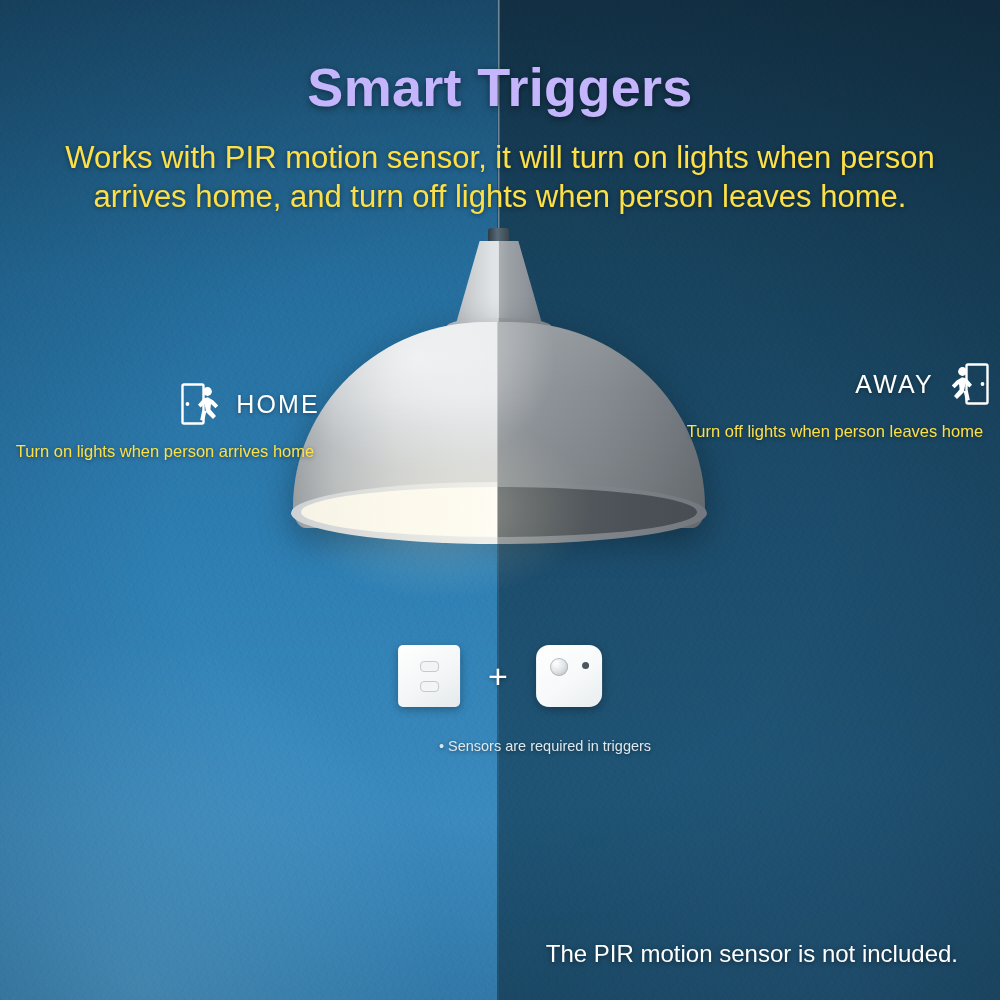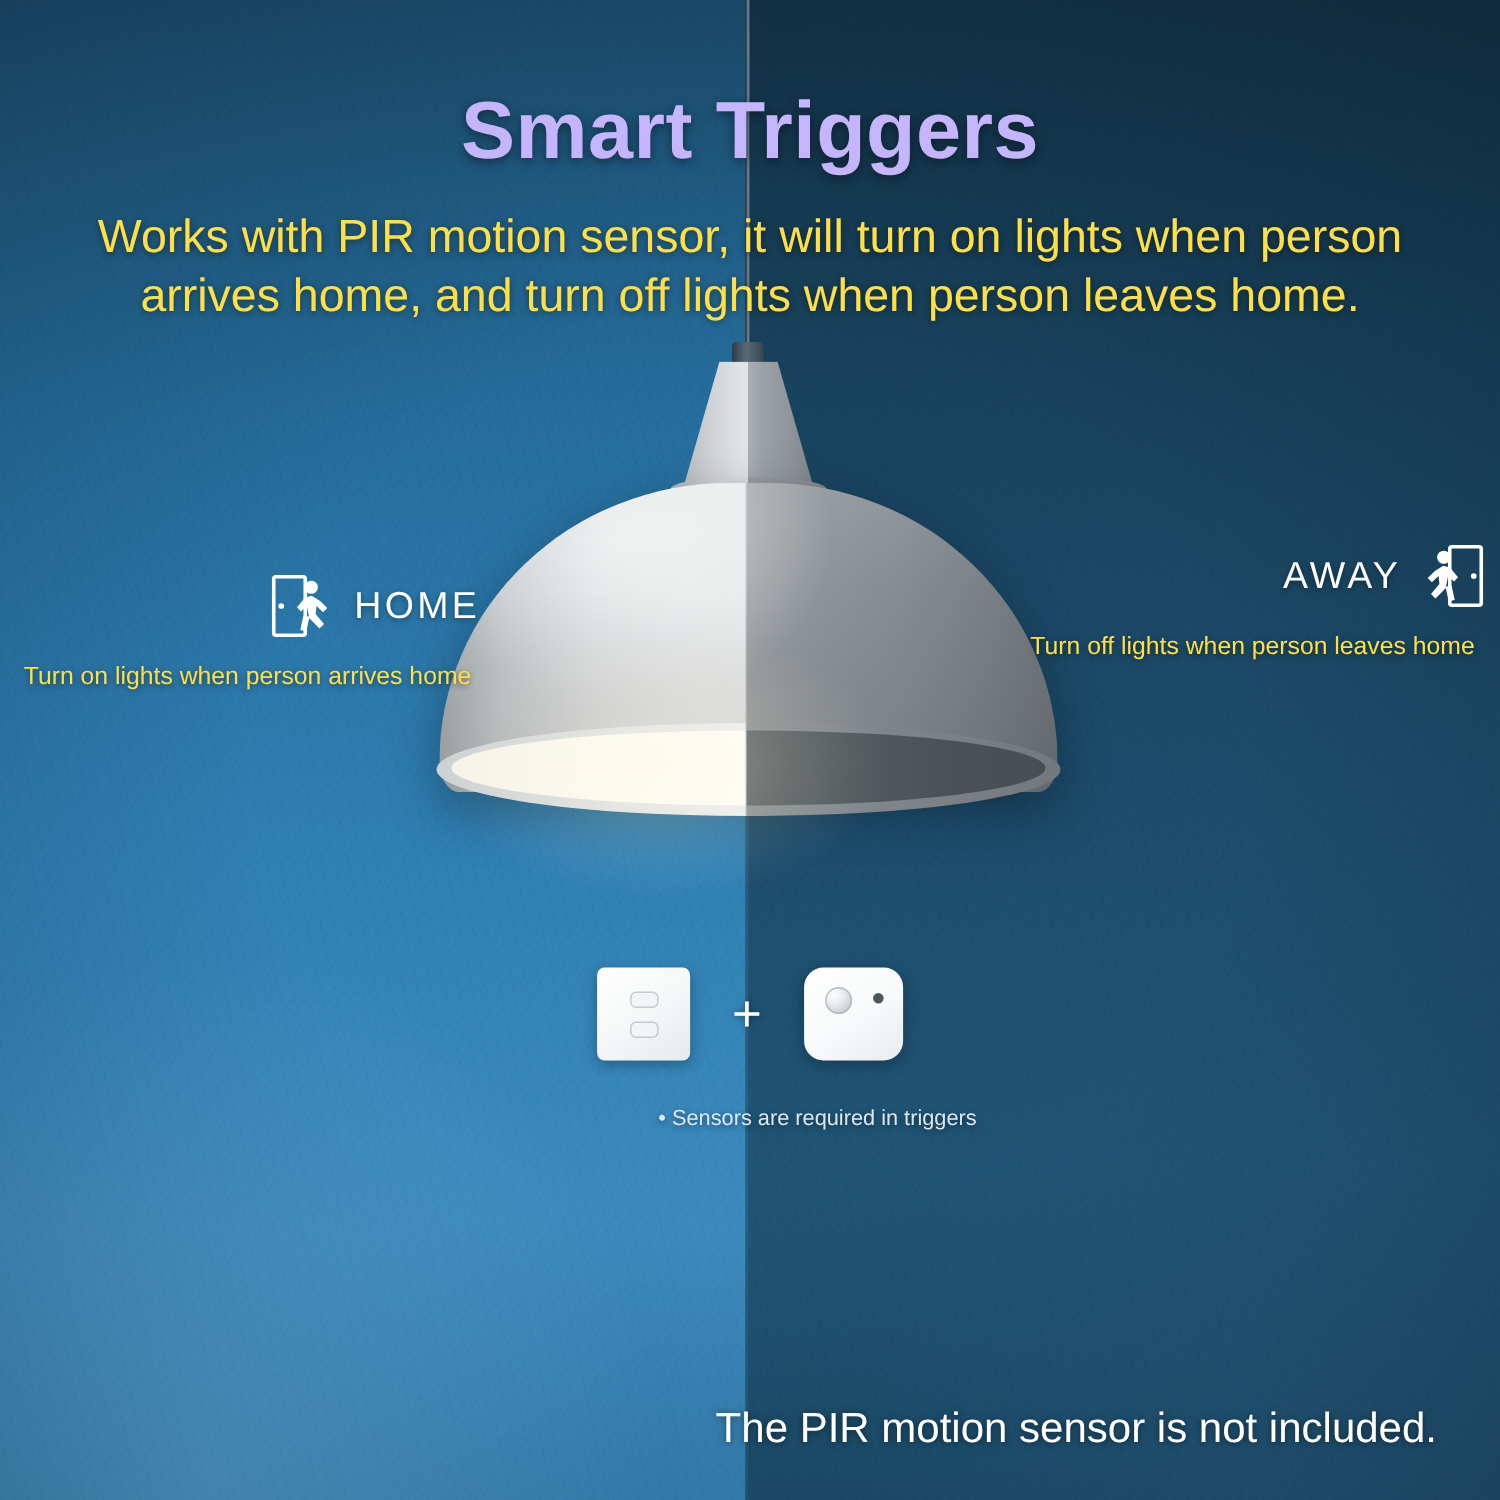--- a/index.html
+++ b/index.html
@@ -320,21 +320,21 @@
     z-index: 7;
     margin-left: 45px;
   }
 
   
   .footer-note {
     position: absolute;
     right: 42px;
     bottom: 32px;
     color: #ffffff;
-    font-size: 28px;
+    font-size: 24px;
     text-shadow: 0 1px 5px rgba(0,0,0,.5);
     z-index: 8;
     white-space: nowrap;
   }
 </style>
 </head>
 <body>
 
 <div id="stage">
 

